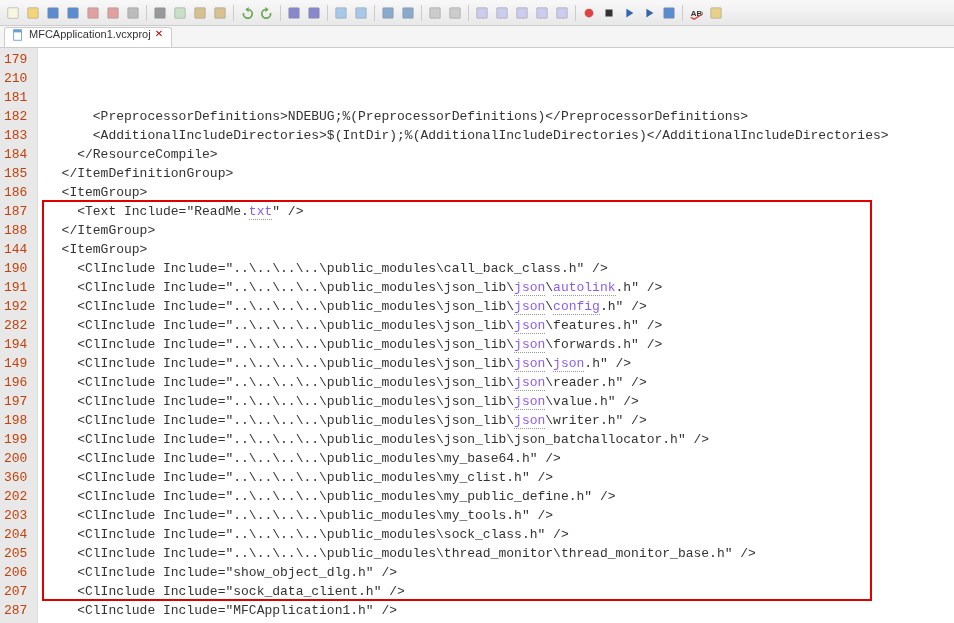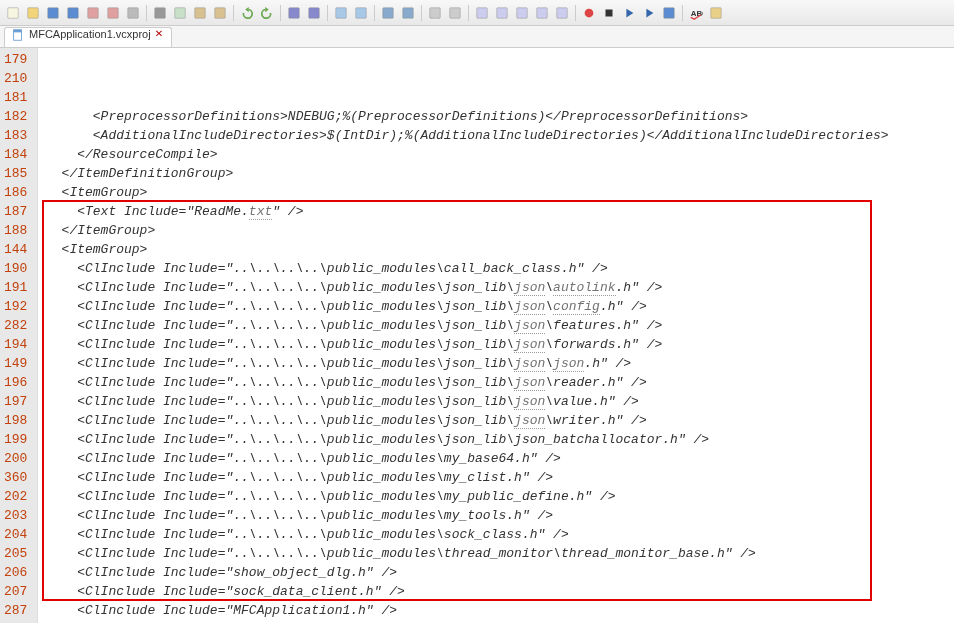--- a/index.html
+++ b/index.html
@@ -80,30 +80,29 @@
   user-select: none;
   border-right: 1px solid #ddd;
   min-width: 38px;
 }
 .code {
   padding: 2px 0 14px 8px;
   color: #333;
   white-space: pre;
   position: relative;
   flex: 1;
-  font-style: italic;
 }
 .ln { height: 19px; }
 .code-line { height: 19px; }
 .highlight-box {
   position: absolute;
   border: 2px solid #e00000;
   pointer-events: none;
 }
-.t-underline { color: #737373; border-bottom: 1px dotted #999; }
+.t-underline { color: #8b5cf6; border-bottom: 1px dotted #999; }
 </style>
 </head>
 <body>
 
 <div class="toolbar" id="toolbar">
     <div class="tb-btn">
       <svg class="ico" viewBox="0 0 16 16">
         <rect x="2" y="2" width="12" height="12" rx="1" fill="#f7f7e0" stroke="#888" stroke-width="0.5"></rect>
       </svg>
     </div>

